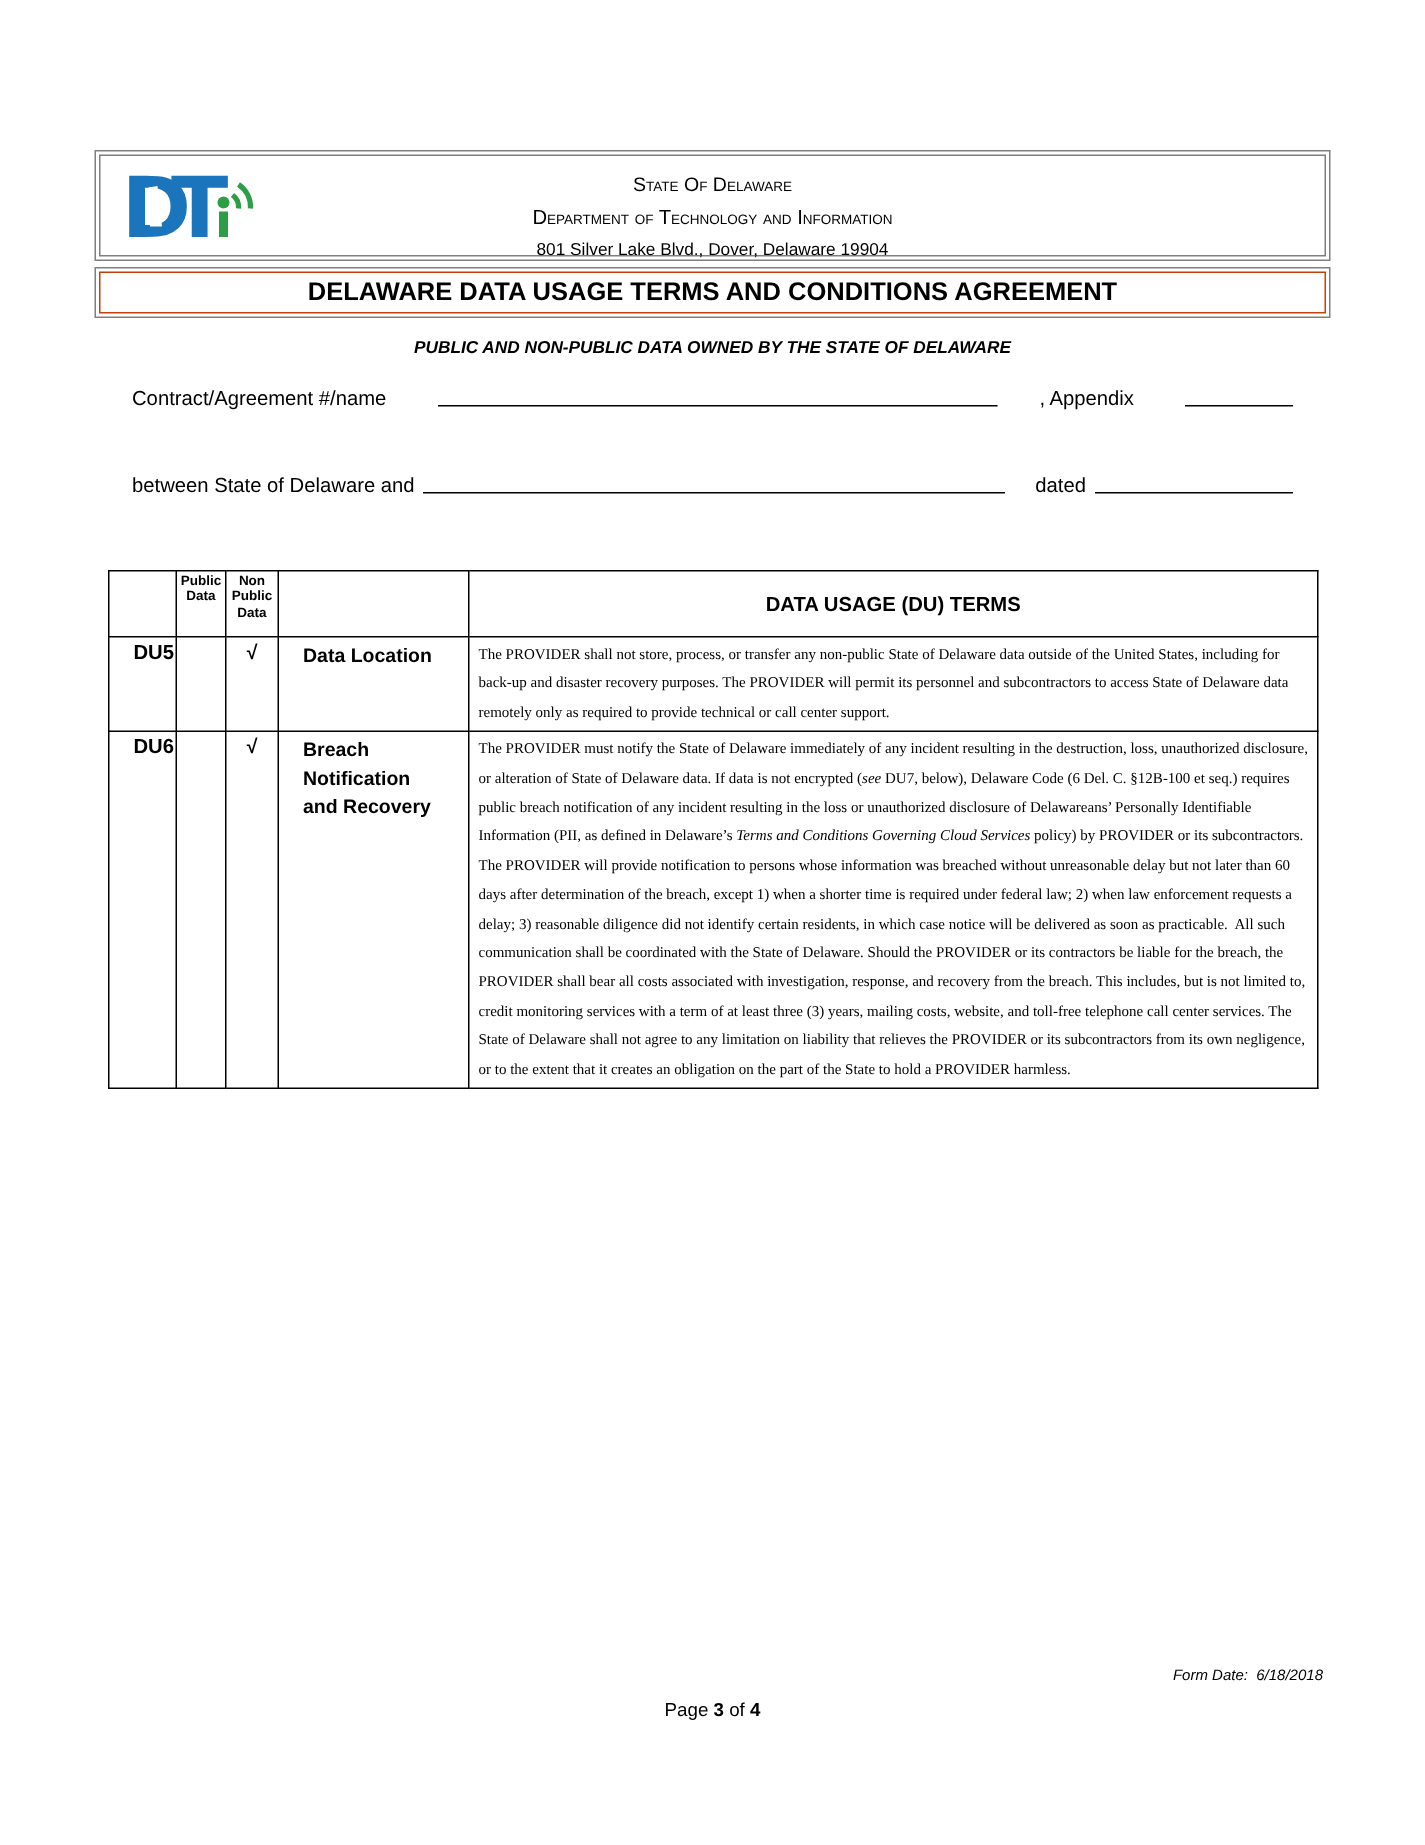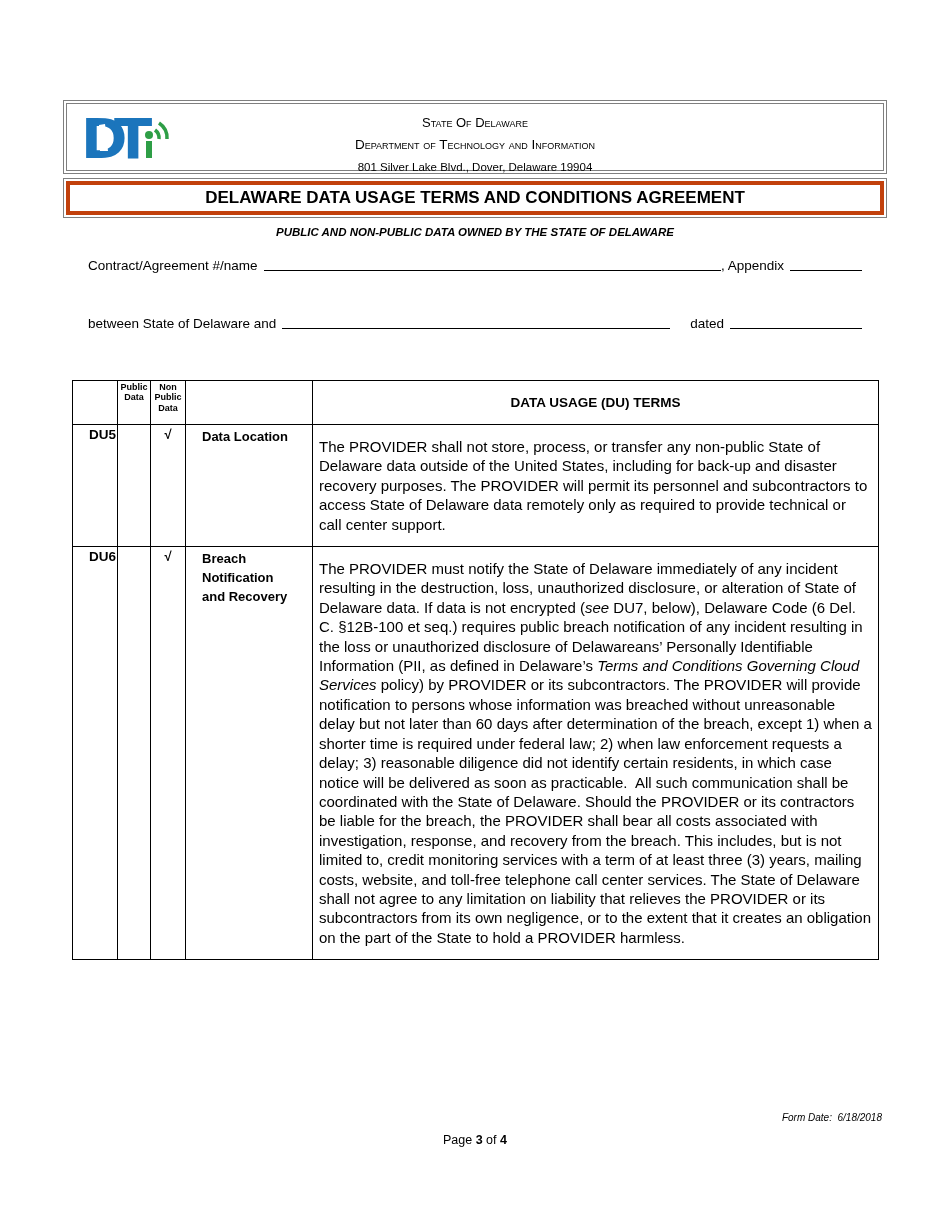--- a/index.html
+++ b/index.html
@@ -21,37 +21,37 @@
   .org-block { text-align:center; padding-top:8px; line-height:22px; }
   .org-line1 { font-variant:small-caps; font-size:13px; }
   .org-line2 { font-variant:small-caps; font-size:13.5px; }
   .org-line3 { font-size:11.5px; }
 
   .titlebar-outer {
     position:absolute; left:63px; top:178px; width:824px;
     border:1px solid #7f7f7f; padding:2px;
   }
   .titlebar-inner {
-    border:4px solid #c2410c; text-align:center;
+    border:1px solid #c2410c; text-align:center;
     font-size:17px; font-weight:bold; line-height:26px;
   }
   .subtitle {
     position:absolute; left:0; top:226px; width:100%;
     text-align:center; font-size:11.5px; font-weight:bold; font-style:italic;
   }
 
   
   .fill-line {
     position:absolute; left:88px; width:774px;
     display:flex; align-items:flex-end; font-size:13.5px;
   }
   .fill-line .lbl { white-space:pre; }
   .blank { border-bottom:1px solid #000; height:4px; margin-bottom:2px; }
   .blank.grow { flex:1 1 auto; margin-left:6px; }
-  #contract-line { top:258px; }
+  #contract-line { top:258px;gap:28px; }
   #between-line  { top:316px; }
   .blank.appendix { width:72px;  margin-left:6px; }
   .blank.dated    { width:132px; margin-left:6px; }
   #between-line .lbl.dated-lbl { margin-left:20px; }
 
   
   table.du-table {
     position:absolute; left:72px; top:380px; width:806px;
     border-collapse:collapse; table-layout:fixed;
   }
@@ -67,22 +67,23 @@
     font-size:9px; font-weight:bold; text-align:center;
     line-height:1.15; padding:1px 0; height:44px;
   }
   th.big-head {
     font-size:13.5px; font-weight:bold; text-align:center; vertical-align:middle;
   }
   td.cell-id   { font-weight:bold; font-size:13.5px;margin-left:29px; }
   td.cell-chk  { font-weight:bold; font-size:13px; text-align:center; padding:2px 0; }
   td.cell-term { font-weight:bold; font-size:13px; line-height:19px;margin-left:47px; }
   td.cell-text {
-    font-size:15px; line-height:19.4px; padding:12px 6px;
+    font-size:10px; line-height:19.4px; padding:2px 6px;
     white-space:pre-wrap;
+    font-family:Liberation Serif, serif;
   }
 
   
   .form-date {
     position:absolute; top:1112px; right:68px;
     font-size:10px; font-style:italic; white-space:pre;
   }
   .page-number-line {
     position:absolute; top:1133px; left:0; width:100%;
     text-align:center; font-size:12.5px;

